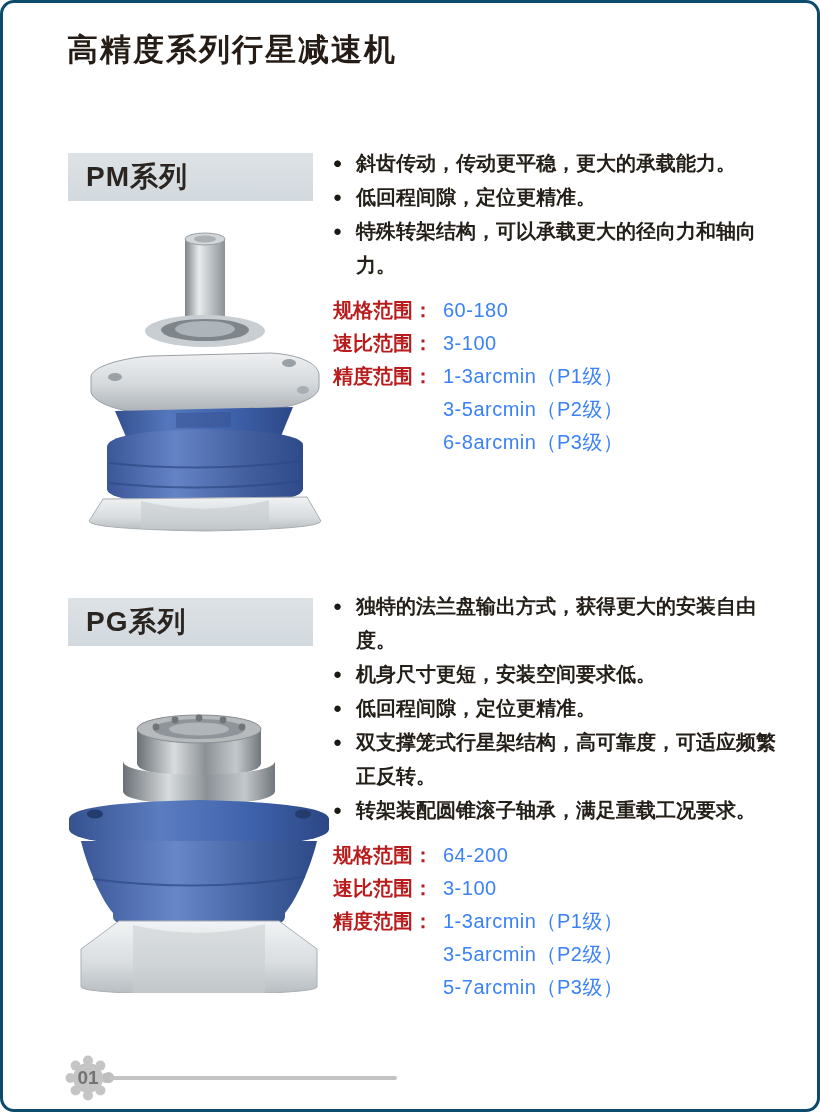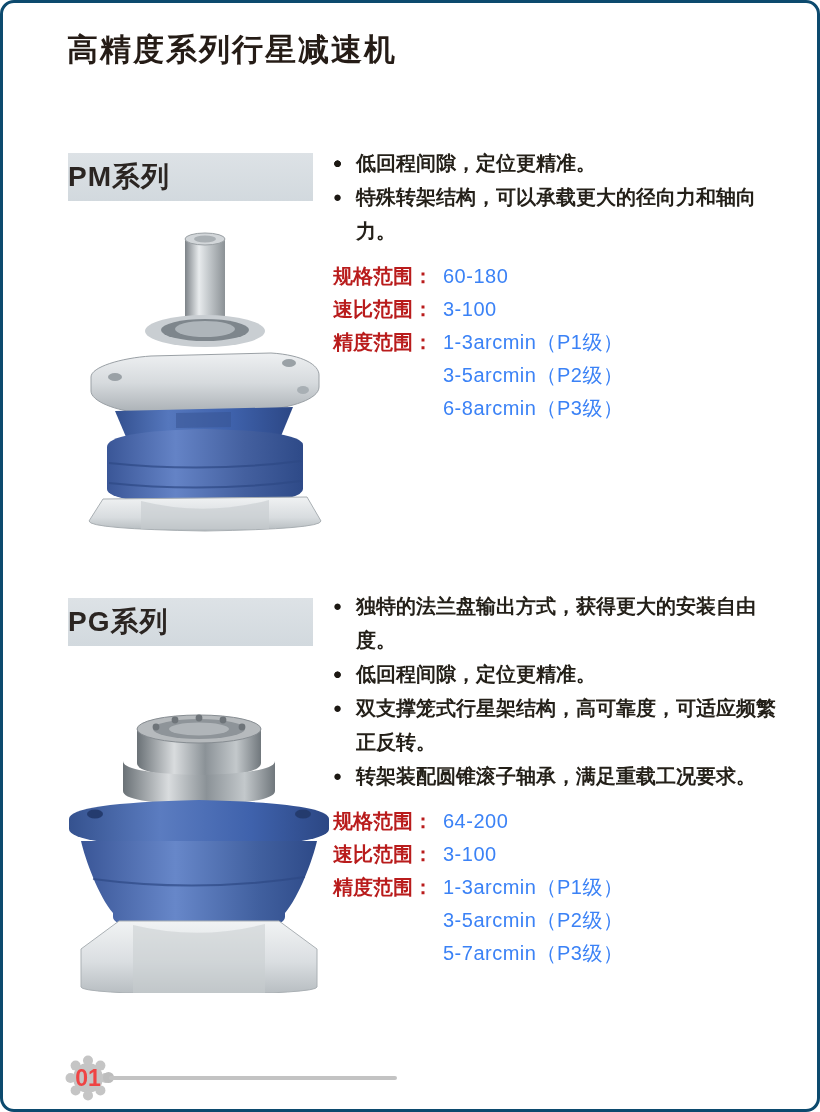--- a/index.html
+++ b/index.html
@@ -8,21 +8,21 @@
     position:relative;width:820px;height:1112px;background:#ffffff;
     box-sizing:border-box;border:3px solid #0c4a6e;border-radius:14px;overflow:hidden;
   }
   .title{
     position:absolute;left:64px;top:26px;font-size:31px;font-weight:800;
     letter-spacing:2px;color:#251c16;
   }
   .series-label{
     position:absolute;left:65px;width:245px;height:48px;
     background:linear-gradient(#dde2e6,#d2d9de);
-    display:flex;align-items:center;box-sizing:border-box;
+    display:flex;align-items:center;padding-left:18px;box-sizing:border-box;
     font-size:28px;font-weight:800;color:#2b2522;letter-spacing:1px;
   }
   .label-pm{top:150px;}
   .label-pg{top:595px;}
   .product{position:absolute;}
   .product-pm{left:78px;top:224px;width:248px;height:308px;}
   .product-pg{left:52px;top:698px;width:288px;height:292px;}
   .textcol{position:absolute;left:330px;width:462px;}
   .text-pm{top:143px;}
   .text-pg{top:586px;}
@@ -35,21 +35,21 @@
     position:absolute;left:0;top:0;font-size:15px;line-height:34px;color:#1c1813;
   }
   .specs{margin-top:12px;}
   .spec-row{font-size:20px;line-height:33px;white-space:nowrap;}
   .spec-label{display:inline-block;width:110px;font-weight:700;color:#b91c1c;}
   .spec-value{font-weight:400;color:#3b82f6;letter-spacing:0.5px;}
   .footer{position:absolute;left:62px;top:1052px;width:700px;height:46px;}
   .gear{position:absolute;left:0;top:0;width:46px;height:46px;}
   .page-num{
     position:absolute;left:0;top:0;width:46px;height:46px;display:flex;
-    align-items:center;justify-content:center;font-size:23px;font-weight:700;color:#ef4444;
+    align-items:center;justify-content:center;font-size:19px;font-weight:700;color:#737373;
   }
   .footer-line{
     position:absolute;left:44px;top:21px;width:288px;height:4px;
     background:#c3c3c3;border-radius:2px;
   }
   .footer-node{
     position:absolute;left:38px;top:17px;width:11px;height:11px;border-radius:50%;
     background:#bdbdbd;
   }
 </style>
@@ -118,21 +118,21 @@
       <path d="M28,256 Q124,266 220,254" fill="none" stroke="#2d4984" stroke-width="2" opacity="0.7"></path>
 
       <path d="M22,272 L226,270 L240,294 Q240,302 124,304 Q8,302 8,294 Z" fill="url(#baseG)" stroke="#a9afb3" stroke-width="1"></path>
       <path d="M60,274 Q124,290 188,273 L188,302 L60,302 Z" fill="#c6cbce" opacity="0.6"></path>
     </svg>
   </div>
 
   <div class="textcol text-pm">
     <ul class="features">
       <li><span class="dot">●</span></li>
-      <li><span class="dot">●</span></li>
+      <li><span class="dot">●</span><span>斜齿传动，传动更平稳，更大的承载能力。</span></li>
       <li><span class="dot">●</span><span>低回程间隙，定位更精准。</span></li>
       <li><span class="dot">●</span><span>特殊转架结构，可以承载更大的径向力和轴向力。</span></li>
     </ul>
     <div class="specs">
       <div class="spec-row"><span class="spec-label">规格范围：</span><span class="spec-value">60-180</span></div>
       <div class="spec-row"><span class="spec-label">速比范围：</span><span class="spec-value">3-100</span></div>
       <div class="spec-row"><span class="spec-label">精度范围：</span><span class="spec-value">1-3arcmin（P1级）</span></div>
       <div class="spec-row"><span class="spec-label"></span><span class="spec-value">3-5arcmin（P2级）</span></div>
       <div class="spec-row"><span class="spec-label"></span><span class="spec-value">6-8arcmin（P3级）</span></div>
     </div>
@@ -190,21 +190,21 @@
       <path d="M38,178 Q144,192 250,176" fill="none" stroke="#2d4984" stroke-width="2" opacity="0.7"></path>
 
       <path d="M64,220 L224,220 L262,248 L262,286 Q262,292 144,294 Q26,292 26,286 L26,248 Z" fill="url(#baseG2)" stroke="#aab0b4" stroke-width="1"></path>
       <path d="M78,224 Q144,240 210,223 L210,292 L78,292 Z" fill="#c9cdd0" opacity="0.55"></path>
     </svg>
   </div>
 
   <div class="textcol text-pg">
     <ul class="features">
       <li><span class="dot">●</span><span>独特的法兰盘输出方式，获得更大的安装自由度。</span></li>
-      <li><span class="dot">●</span></li>
+      <li><span class="dot">●</span><span>机身尺寸更短，安装空间要求低。</span></li>
       <li><span class="dot">●</span><span>低回程间隙，定位更精准。</span></li>
       <li><span class="dot">●</span><span>双支撑笼式行星架结构，高可靠度，可适应频繁正反转。</span></li>
       <li><span class="dot">●</span><span>转架装配圆锥滚子轴承，满足重载工况要求。</span></li>
     </ul>
     <div class="specs">
       <div class="spec-row"><span class="spec-label">规格范围：</span><span class="spec-value">64-200</span></div>
       <div class="spec-row"><span class="spec-label">速比范围：</span><span class="spec-value">3-100</span></div>
       <div class="spec-row"><span class="spec-label">精度范围：</span><span class="spec-value">1-3arcmin（P1级）</span></div>
       <div class="spec-row"><span class="spec-label"></span><span class="spec-value">3-5arcmin（P2级）</span></div>
       <div class="spec-row"><span class="spec-label"></span><span class="spec-value">5-7arcmin（P3级）</span></div>

